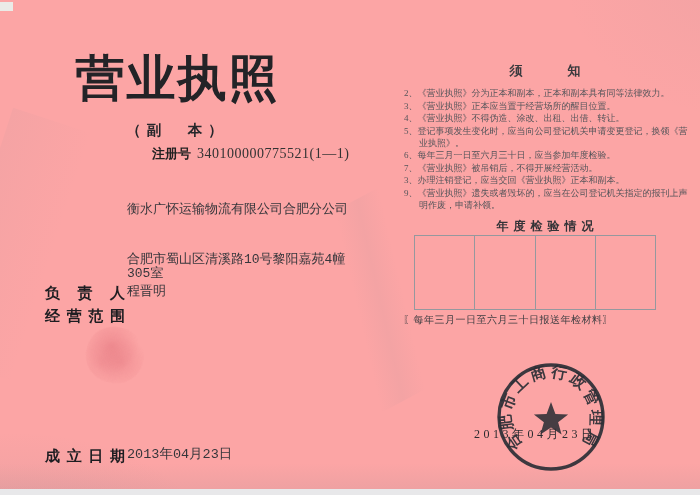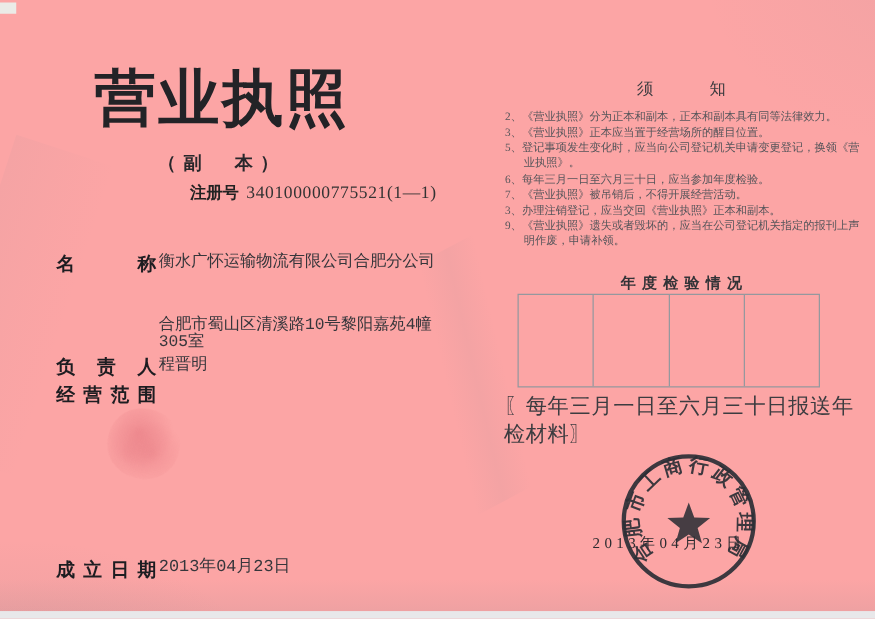--- a/index.html
+++ b/index.html
@@ -38,34 +38,34 @@
     font-family:Liberation Mono, monospace;}
   .red-blob{position:absolute;left:86px;top:327px;width:58px;height:56px;border-radius:48%;
     transform:rotate(14deg);opacity:.8;
     background:
       radial-gradient(circle at 40% 35%,rgba(217,98,110,.45),rgba(217,98,110,0) 55%),
       radial-gradient(circle at 65% 60%,rgba(217,98,110,.35),rgba(217,98,110,0) 50%),
       radial-gradient(circle at 30% 70%,rgba(217,98,110,.25),rgba(217,98,110,0) 45%);
     filter:blur(.4px);}
   
   .notice-heading{position:absolute;left:400px;top:62px;width:290px;text-align:center;
-    font-size:13px;font-weight:normal;letter-spacing:16px;text-indent:16px;color:#3a3a3e;}
+    font-size:13px;font-weight:bold;letter-spacing:16px;text-indent:16px;color:#3a3a3e;}
   .notice-list{position:absolute;left:404px;top:87px;width:285px;
     font-family:"Liberation Serif","DejaVu Serif",serif;
     font-size:9px;line-height:12px;color:#55555a;}
   .notice-item{padding-left:15px;text-indent:-15px;margin:0 0 .5px 0;}
   .annual-heading{position:absolute;left:400px;top:218px;width:290px;text-align:center;
     font-size:12px;font-weight:bold;letter-spacing:5px;text-indent:5px;color:#333337;}
   .annual-table{position:absolute;left:414px;top:235px;width:240px;height:73px;
     display:flex;border:1px solid #95989e;}
   .annual-cell{flex:1;border-right:1px solid #95989e;}
   .annual-cell:last-child{border-right:none;}
   .annual-caption{position:absolute;left:403px;top:313px;width:290px;
     font-family:"Liberation Serif","DejaVu Serif",serif;
-    font-size:17px;letter-spacing:.5px;color:#3c3c40;}
+    font-size:10px;letter-spacing:.5px;color:#3c3c40;}
   
   .stamp-date{position:absolute;left:474px;top:426px;font-size:12px;letter-spacing:3.5px;
     color:#2b2b2f;font-family:"Liberation Serif","DejaVu Serif",serif;}
   .stamp{position:absolute;left:495px;top:361px;}
   .stamp text{font-family:"Liberation Sans","DejaVu Sans",sans-serif;font-weight:bold;}
 </style>
 </head>
 <body>
 
 <div class="page">
@@ -77,39 +77,39 @@
   <div class="shade shade-left"></div>
   <div class="corner-artifact"></div>
 
   <div class="title">营业执照</div>
   <div class="subtitle">（副　本）</div>
   <div class="reg-row">
     <span class="reg-label">注册号</span>
     <span class="reg-number">340100000775521(1—1)</span>
   </div>
 
-  <div class="flabel" style="top:202px">名称</div>
   <div class="fvalue" style="top:203px;width:235px">衡水广怀运输物流有限公司合肥分公司</div>
 
   <div class="fvalue" style="top:253px;width:238px">合肥市蜀山区清溪路10号黎阳嘉苑4幢305室</div>
 
   <div class="flabel" style="top:284px">负责人</div>
   <div class="fvalue" style="top:285px;width:235px">程晋明</div>
 
   <div class="flabel" style="top:307px">经营范围</div>
 
   <div class="flabel" style="top:447px">成立日期</div>
   <div class="fvalue" style="top:448px;width:235px;font-size:13.5px">2013年04月23日</div>
 
   <div class="red-blob"></div>
 
   <div class="notice-heading">须　知</div>
   <div class="notice-list">
     <div class="notice-item">2、《营业执照》分为正本和副本，正本和副本具有同等法律效力。</div>
     <div class="notice-item">3、《营业执照》正本应当置于经营场所的醒目位置。</div>
+    <div class="notice-item">4、《营业执照》不得伪造、涂改、出租、出借、转让。</div>
     <div class="notice-item">5、登记事项发生变化时，应当向公司登记机关申请变更登记，换领《营业执照》。</div>
     <div class="notice-item">6、每年三月一日至六月三十日，应当参加年度检验。</div>
     <div class="notice-item">7、《营业执照》被吊销后，不得开展经营活动。</div>
     <div class="notice-item">3、办理注销登记，应当交回《营业执照》正本和副本。</div>
     <div class="notice-item">9、《营业执照》遗失或者毁坏的，应当在公司登记机关指定的报刊上声明作废，申请补领。</div>
   </div>
 
   <div class="annual-heading">年度检验情况</div>
   <div class="annual-table">
     <div class="annual-cell"></div>

